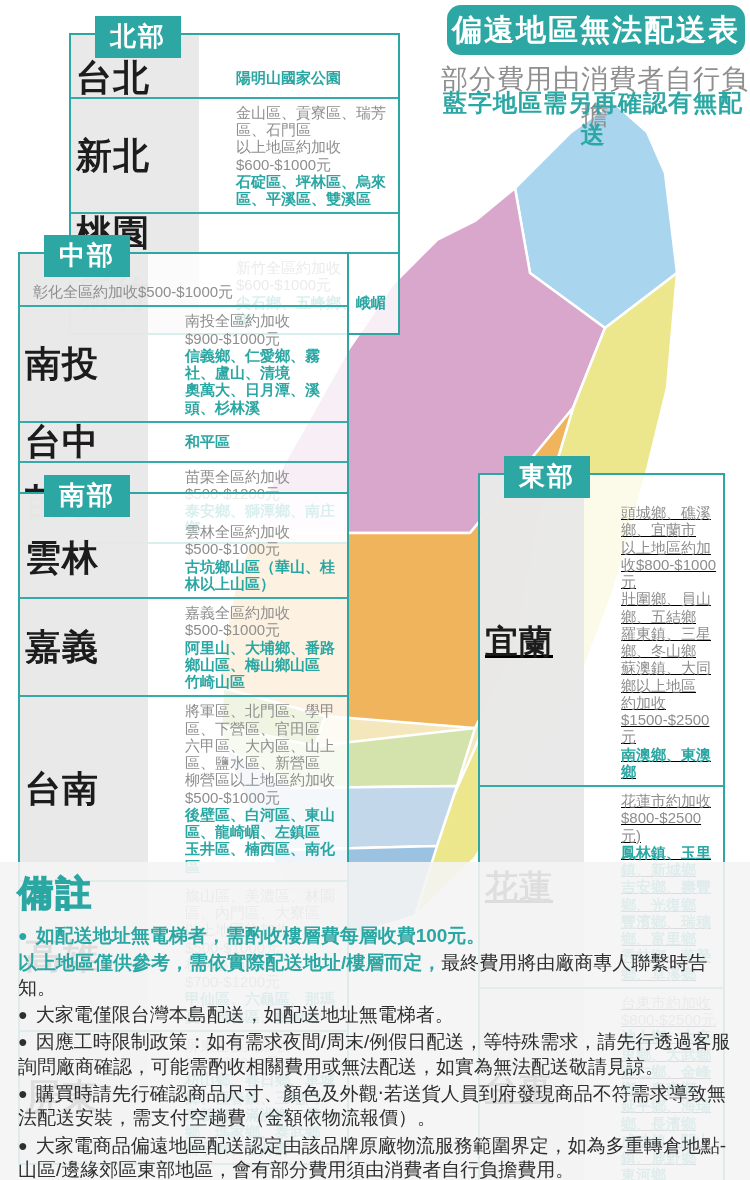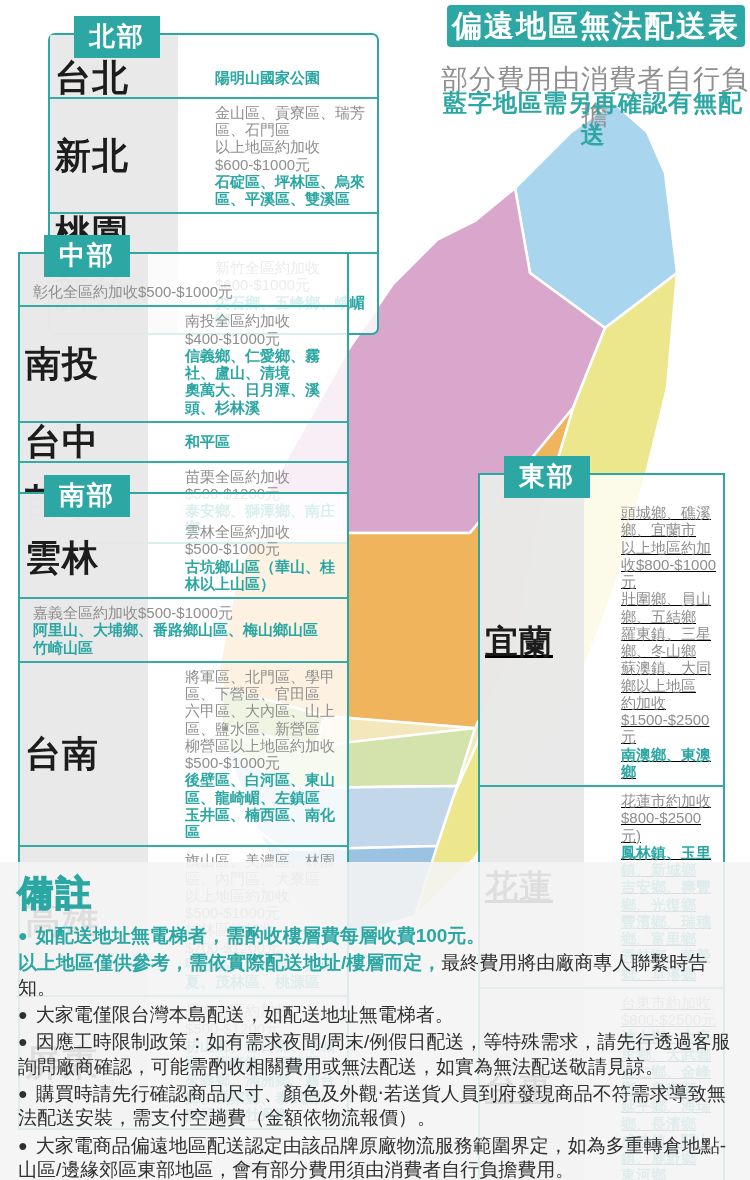--- a/index.html
+++ b/index.html
@@ -2,33 +2,33 @@
 <html><head>
 <meta charset="utf-8">
 <style>
   html,body{margin:0;padding:0;}
   #stage{position:relative;width:750px;height:1180px;background:#ffffff;overflow:hidden;
          font-family:"Liberation Sans","DejaVu Sans",sans-serif;}
   
   #taiwan-map{position:absolute;left:175px;top:88px;z-index:1;}
   #taiwan-map path{stroke:#ffffff;stroke-width:2.5;stroke-linejoin:round;}
   
-  .title-badge{position:absolute;left:447px;top:5px;width:298px;height:42px;z-index:3;
-    background:#2CA7A3;border-radius:4px;display:flex;align-items:center;justify-content:center;
+  .title-badge{position:absolute;left:447px;top:5px;width:298px;height:50px;z-index:3;
+    background:#2CA7A3;border-radius:14px;display:flex;align-items:center;justify-content:center;
     color:#fff;font-size:30px;font-weight:700;letter-spacing:2px;}
   .sub1{position:absolute;left:440px;top:61px;width:310px;z-index:3;text-align:center;
     font-size:27px;color:#8f8f8f;font-weight:500;letter-spacing:1px;}
   .sub2{position:absolute;left:436px;top:87px;width:314px;z-index:3;text-align:center;
     font-size:24px;color:#2CA7A3;font-weight:700;letter-spacing:1px;}
   
   .region-box{position:absolute;z-index:2;border:2px solid #2CA7A3;
     background:rgba(255,255,255,0.82);}
   .region-box::before{content:"";position:absolute;left:0;top:0;bottom:0;width:128px;
     background:rgba(231,231,231,0.92);z-index:0;}
-  .box-north{left:48px;top:33px;width:327px;border-radius:7px;}
+  .box-north{left:69px;top:33px;width:327px;}
   .box-central{left:18px;top:252px;width:327px;}
   .box-south{left:18px;top:492px;width:327px;}
   .box-east{left:478px;top:473px;width:243px;text-decoration:underline;}
   .box-east::before{width:104px;}
   .tab{position:absolute;top:-19px;left:24px;z-index:2;background:#2CA7A3;color:#fff;
     font-size:26px;font-weight:700;letter-spacing:2px;padding:3px 15px 4px 15px;}
   .row{position:relative;display:flex;align-items:center;border-top:2px solid rgba(44,167,163,0.95);z-index:1;}
   .row.first{border-top:none;padding-top:24px;}
   .row-label{width:152px;flex-shrink:0;padding-left:5px;box-sizing:border-box;
     font-size:36px;font-weight:700;color:#1c1c1c;letter-spacing:1px;line-height:1.05;}
@@ -100,21 +100,21 @@
       <div class="region-box box-central">
         <div class="tab">中部</div>
         <div class="row first">
           <div class="row-content">
             <div class="line gray">彰化全區約加收$500-$1000元</div>
           </div>
         </div>
         <div class="row">
           <div class="row-label">南投</div>
           <div class="row-content">
-            <div class="line gray">南投全區約加收$400-$1000元</div>
+            <div class="line gray">南投全區約加收$900-$1000元</div>
             <div class="line teal">信義鄉、仁愛鄉、霧社、盧山、清境</div>
             <div class="line teal">奧萬大、日月潭、溪頭、杉林溪</div>
           </div>
         </div>
         <div class="row">
           <div class="row-label">台中</div>
           <div class="row-content">
             <div class="line teal">和平區</div>
           </div>
         </div>
@@ -129,20 +129,21 @@
       <div class="region-box box-south">
         <div class="tab">南部</div>
         <div class="row first">
           <div class="row-label">雲林</div>
           <div class="row-content">
             <div class="line gray">雲林全區約加收$500-$1000元</div>
             <div class="line teal">古坑鄉山區（華山、桂林以上山區）</div>
           </div>
         </div>
         <div class="row">
+          <div class="row-label">嘉義</div>
           <div class="row-content">
             <div class="line gray">嘉義全區約加收$500-$1000元</div>
             <div class="line teal">阿里山、大埔鄉、番路鄉山區、梅山鄉山區</div>
             <div class="line teal">竹崎山區</div>
           </div>
         </div>
         <div class="row">
           <div class="row-label">台南</div>
           <div class="row-content">
             <div class="line gray">將軍區、北門區、學甲區、下營區、官田區</div>

